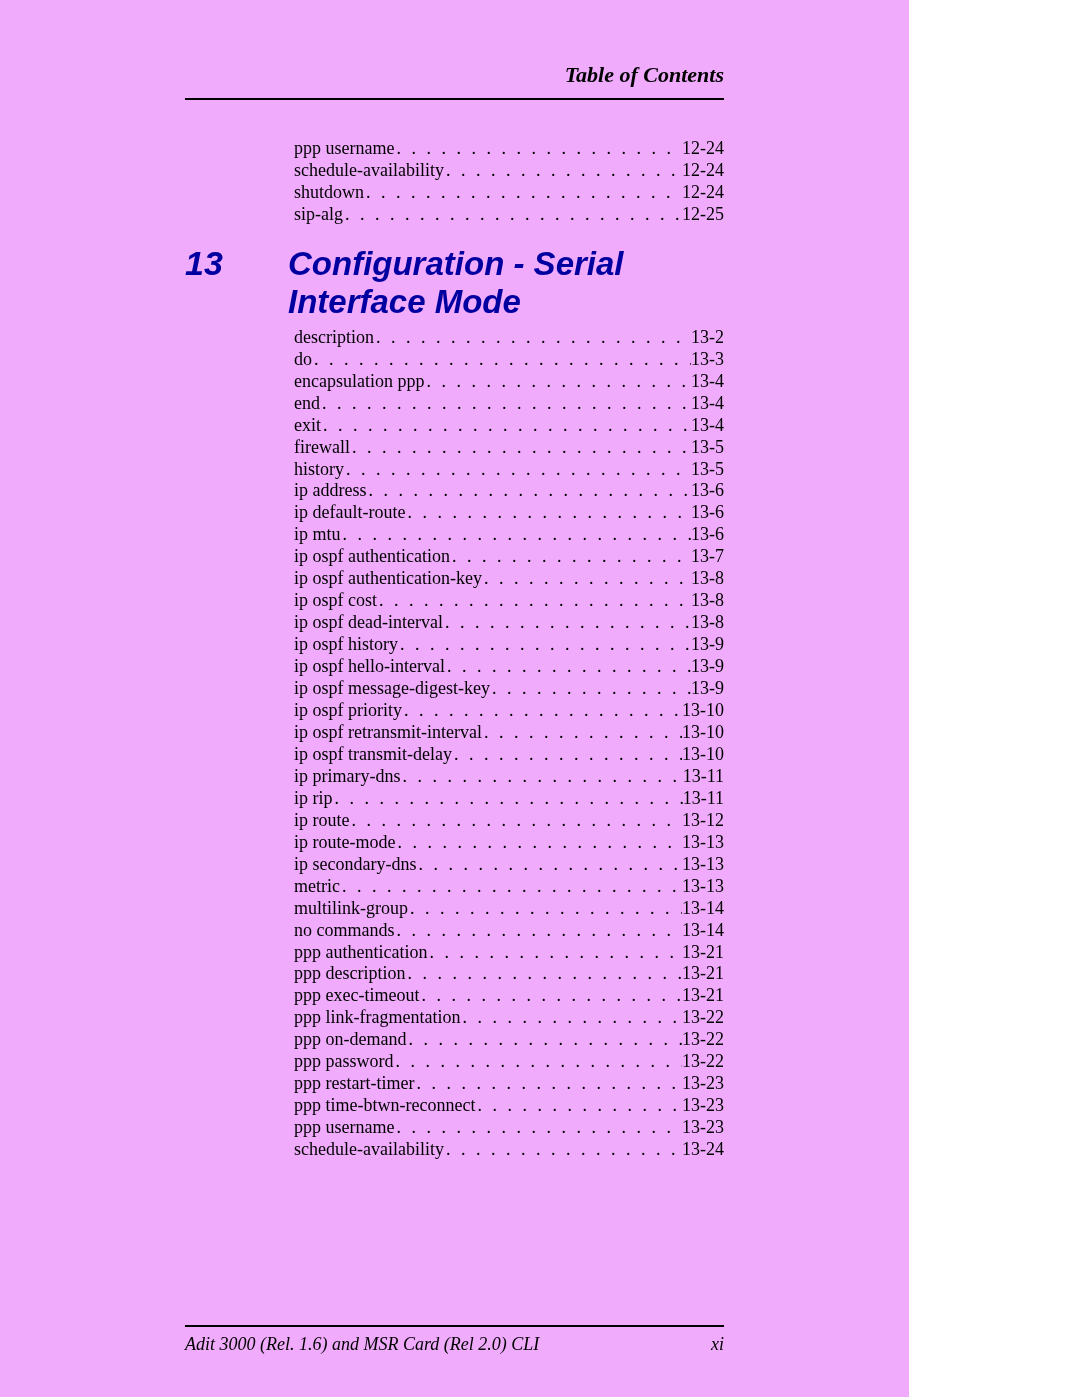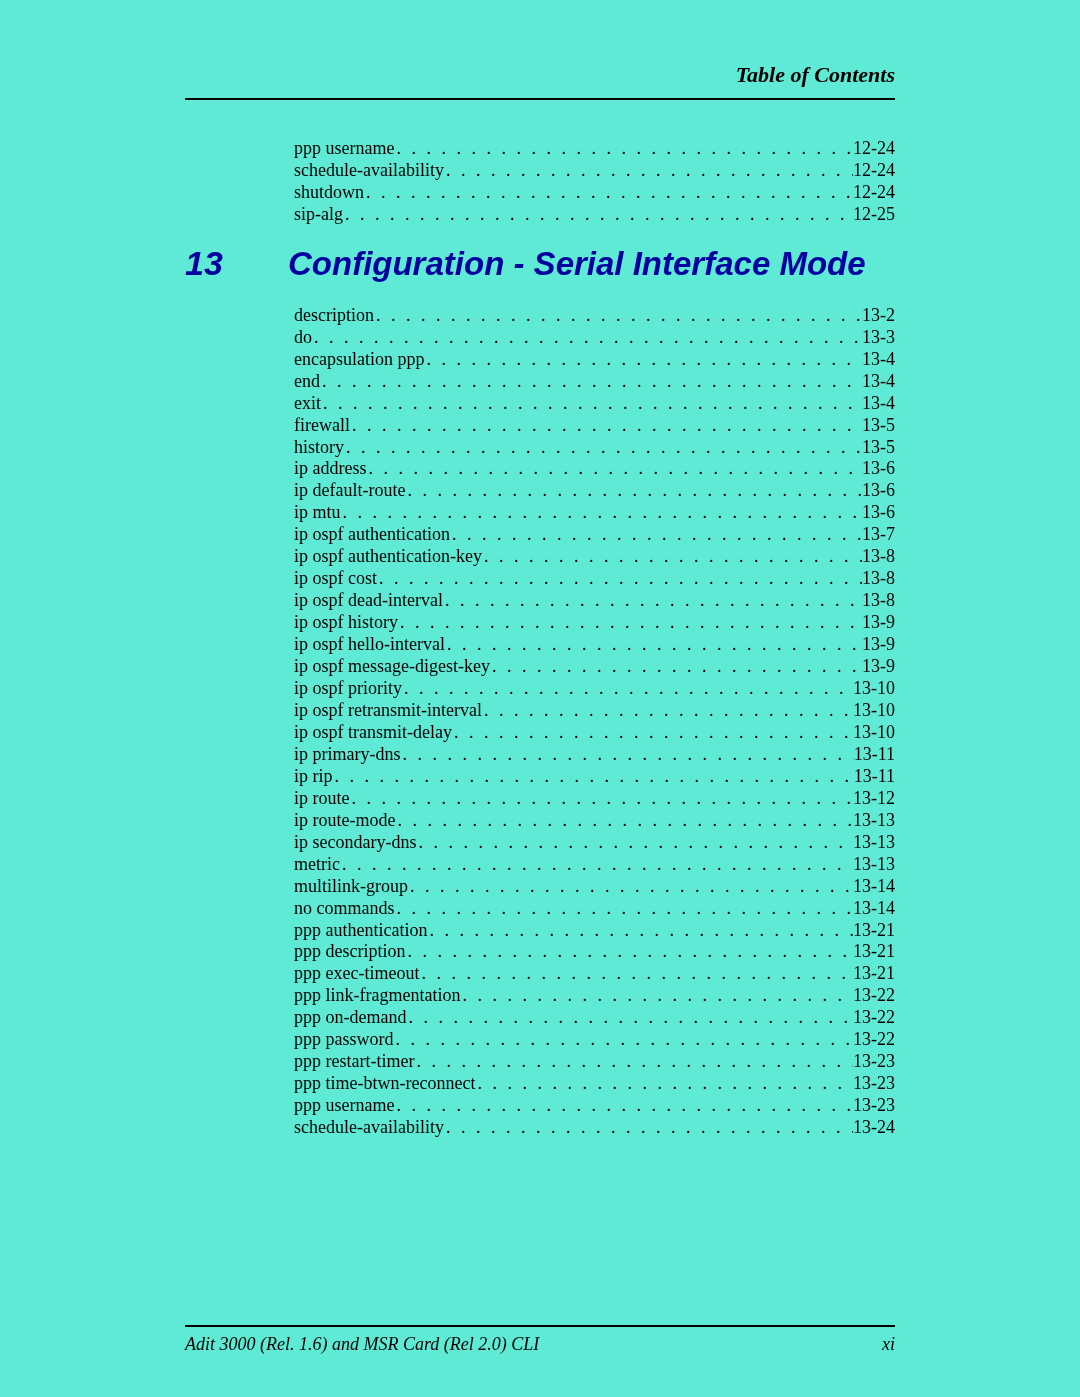--- a/index.html
+++ b/index.html
@@ -2,24 +2,24 @@
 <html><head>
 <meta charset="utf-8">
 <style>
   html, body {
     margin: 0;
     padding: 0;
     background: #fff;
     width: 1080px;
   }
   .page {
-    width: 1080px;
+    width: 909px;
     height: 1397px;
     position: relative;
-    background: #5eead4;
+    background: #f0abfc;
     font-family: "Times New Roman", Times, serif;
     color: #000;
   }
   .header-region {
     position: absolute;
     left: 185px;
     right: 185px;
     top: 62px;
     text-align: right;
     font-style: italic;
@@ -63,21 +63,21 @@
   .toc-dots::after {
     
   }
   .toc-page {
     white-space: nowrap;
   }
   .chapter-row {
     display: flex;
     align-items: baseline;
     margin-top: 18px;
-    margin-bottom: 22px;
+    margin-bottom: 6px;
   }
   .chapter-number {
     font-family: Arial, Helvetica, sans-serif;
     font-weight: bold;
     font-style: italic;
     font-size: 34px;
     color: #0000a0;
     width: 103px;
     flex: 0 0 103px;
     text-align: left;

